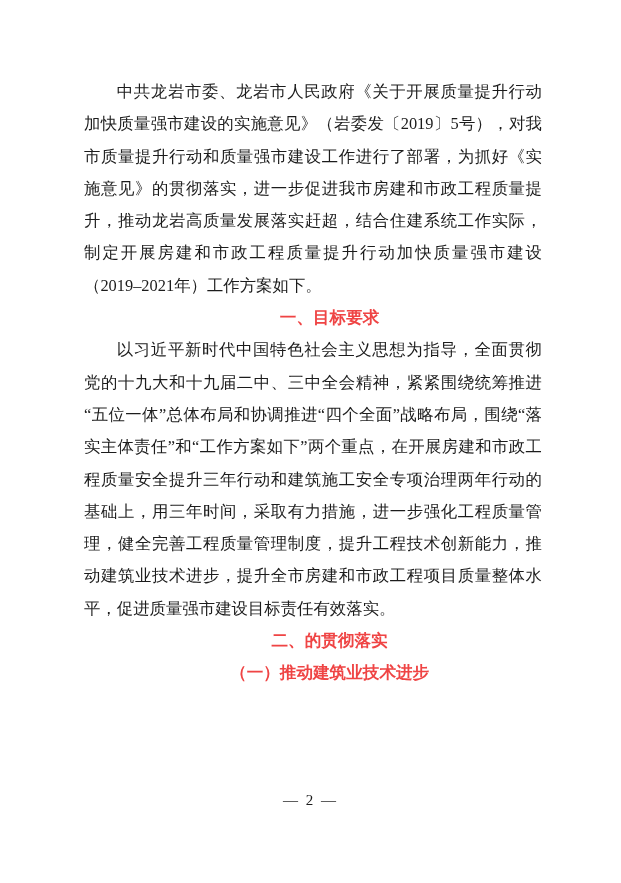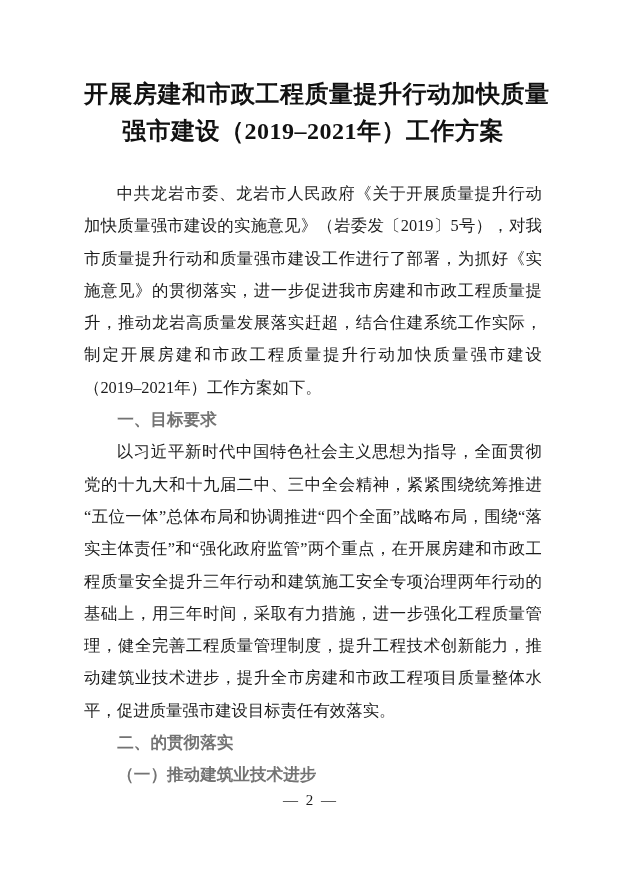--- a/index.html
+++ b/index.html
@@ -46,50 +46,47 @@
     text-indent: 2em;
     color: #1c1c1c;
   }
   .heading {
     margin: 0;
     font-family: "Liberation Sans", "DejaVu Sans", sans-serif;
     font-weight: bold;
     font-size: 16.6px;
     line-height: 32.3px;
     text-indent: 2em;
-    color: #737373;
+    color: #ef4444;
+    text-align: center;
   }
   .footer {
     position: absolute;
     left: 0;
     right: 0;
     top: 792px;
     text-align: center;
     font-family: "Liberation Serif", "DejaVu Serif", serif;
     font-size: 15px;
     letter-spacing: 2px;
     color: #1c1c1c;
   }
 </style>
 </head>
 <body>
 
 <div class="page">
   <div class="content">
 
-    <h1 class="doc-title">
-      <span class="title-line">开展房建和市政工程质量提升行动加快质量</span>
-      <span class="title-line">强市建设（2019–2021年）工作方案</span>
-    </h1>
 
     <p class="para">中共龙岩市委、龙岩市人民政府《关于开展质量提升行动加快质量强市建设的实施意见》（岩委发〔2019〕5号），对我市质量提升行动和质量强市建设工作进行了部署，为抓好《实施意见》的贯彻落实，进一步促进我市房建和市政工程质量提升，推动龙岩高质量发展落实赶超，结合住建系统工作实际，制定开展房建和市政工程质量提升行动加快质量强市建设（2019–2021年）工作方案如下。</p>
 
     <h2 class="heading">一、目标要求</h2>
 
-    <p class="para">以习近平新时代中国特色社会主义思想为指导，全面贯彻党的十九大和十九届二中、三中全会精神，紧紧围绕统筹推进“五位一体”总体布局和协调推进“四个全面”战略布局，围绕“落实主体责任”和“强化政府监管”两个重点，在开展房建和市政工程质量安全提升三年行动和建筑施工安全专项治理两年行动的基础上，用三年时间，采取有力措施，进一步强化工程质量管理，健全完善工程质量管理制度，提升工程技术创新能力，推动建筑业技术进步，提升全市房建和市政工程项目质量整体水平，促进质量强市建设目标责任有效落实。</p>
+    <p class="para">以习近平新时代中国特色社会主义思想为指导，全面贯彻党的十九大和十九届二中、三中全会精神，紧紧围绕统筹推进“五位一体”总体布局和协调推进“四个全面”战略布局，围绕“落实主体责任”和“工作方案如下”两个重点，在开展房建和市政工程质量安全提升三年行动和建筑施工安全专项治理两年行动的基础上，用三年时间，采取有力措施，进一步强化工程质量管理，健全完善工程质量管理制度，提升工程技术创新能力，推动建筑业技术进步，提升全市房建和市政工程项目质量整体水平，促进质量强市建设目标责任有效落实。</p>
 
     <h2 class="heading">二、的贯彻落实</h2>
 
     <h3 class="heading">（一）推动建筑业技术进步</h3>
 
   </div>
 
   <div class="footer">
     <span>— 2 —</span>
   </div>

